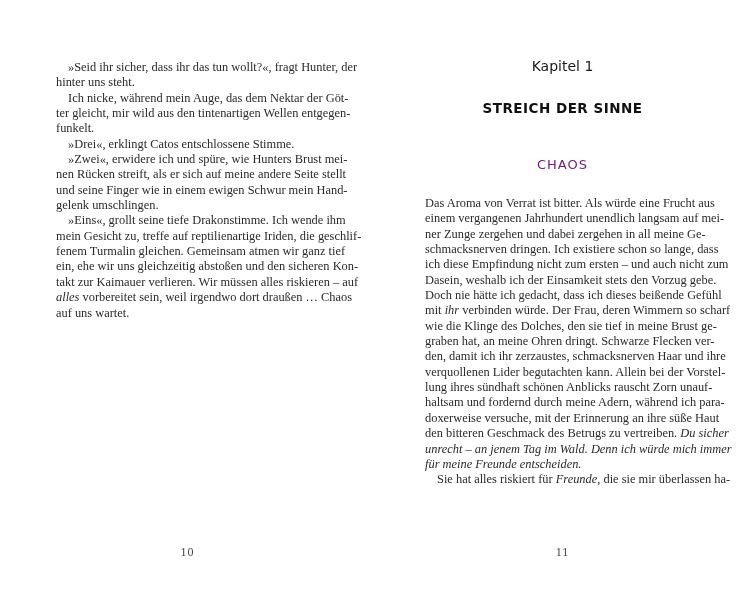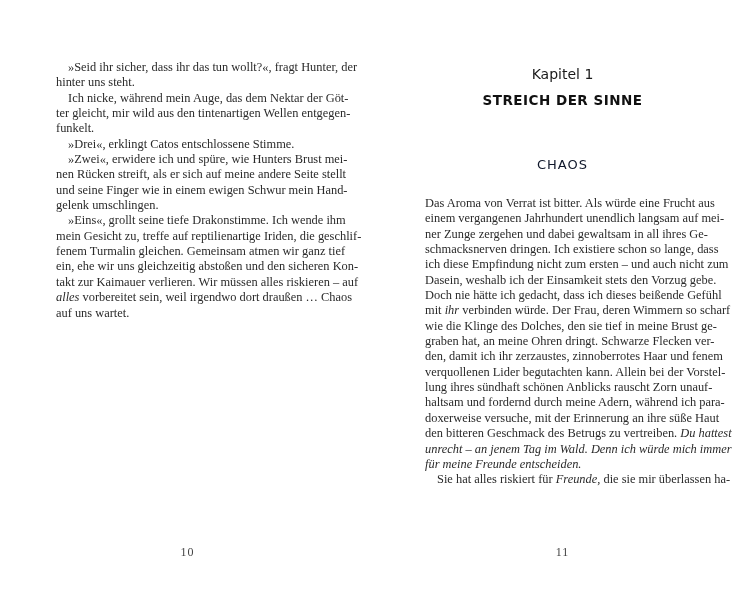--- a/index.html
+++ b/index.html
@@ -9,27 +9,27 @@
     .page-left { left: 0; width: 375px; }
     .page-right { left: 375px; width: 375px; }
     .text-block { position: absolute; font-size: 12.4px; line-height: 15.35px;
                   text-align: justify; hyphens: manual; }
     .left-text { left: 56px; top: 60px; width: 270px; }
     .right-text { left: 50px; top: 196px; width: 271px; }
     .ln { display: block; text-align: justify; text-align-last: justify; white-space: nowrap; overflow: visible; }
     .ln.last { text-align-last: left; }
     .ln.indent { padding-left: 12px; }
     em { font-style: italic; margin-top: 32px; }
-    .chapter-label { position: absolute; top: 66px; left: 0; width: 375px; text-align: center;
+    .chapter-label { position: absolute; top: 58px; left: 0; width: 375px; text-align: center;
                      font-family: "DejaVu Sans", sans-serif; font-size: 14px; color: #1a1a1a; }
-    .chapter-title { position: absolute; top: 92px; left: 0; width: 375px; text-align: center;
+    .chapter-title { position: absolute; top: 100px; left: 0; width: 375px; text-align: center;
                      font-family: "DejaVu Sans", sans-serif; font-size: 13.5px; font-weight: bold;
                      letter-spacing: 0.5px; color: #111; }
     .section-title { position: absolute; top: 157px; left: 0; width: 375px; text-align: center;
-                     font-family: "DejaVu Sans", sans-serif; font-size: 13px; letter-spacing: 1px; color: #0f172a; }
+                     font-family: "DejaVu Sans", sans-serif; font-size: 13px; letter-spacing: 1px; color: #701a75; }
     .page-number { position: absolute; top: 545px; width: 375px; text-align: center;
                    font-size: 12px; color: #444; letter-spacing: 1px; }
   </style>
 </head>
 <body>
 
 <div class="page page-left">
   <div class="text-block left-text" id="left-body">
       <span class="ln indent">»Seid ihr sicher, dass ihr das tun wollt?«, fragt Hunter, der</span>
       <span class="ln last">hinter uns steht.</span>
@@ -52,32 +52,32 @@
   <div class="page-number" style="left:0;">10</div>
 </div>
 
 <div class="page page-right">
   <div class="chapter-label">Kapitel 1</div>
   <div class="chapter-title">STREICH DER SINNE</div>
   <div class="section-title">CHAOS</div>
   <div class="text-block right-text" id="right-body">
       <span class="ln">Das Aroma von Verrat ist bitter. Als würde eine Frucht aus</span>
       <span class="ln">einem vergangenen Jahrhundert unendlich langsam auf mei-</span>
-      <span class="ln">ner Zunge zergehen und dabei gewaltsam in all ihres Ge-</span>
+      <span class="ln">ner Zunge zergehen und dabei zergehen in all meine Ge-</span>
       <span class="ln">schmacksnerven dringen. Ich existiere schon so lange, dass</span>
       <span class="ln">ich diese Empfindung nicht zum ersten – und auch nicht zum</span>
       <span class="ln">Dasein, weshalb ich der Einsamkeit stets den Vorzug gebe.</span>
       <span class="ln">Doch nie hätte ich gedacht, dass ich dieses beißende Gefühl</span>
       <span class="ln">mit <em>ihr</em> verbinden würde. Der Frau, deren Wimmern so scharf</span>
       <span class="ln">wie die Klinge des Dolches, den sie tief in meine Brust ge-</span>
       <span class="ln">graben hat, an meine Ohren dringt. Schwarze Flecken ver-</span>
-      <span class="ln">den, damit ich ihr zerzaustes, zinnoberrotes Haar und fenem</span>
+      <span class="ln">den, damit ich ihr zerzaustes, schmacksnerven Haar und ihre</span>
       <span class="ln">verquollenen Lider begutachten kann. Allein bei der Vorstel-</span>
       <span class="ln">lung ihres sündhaft schönen Anblicks rauscht Zorn unauf-</span>
       <span class="ln">haltsam und fordernd durch meine Adern, während ich para-</span>
       <span class="ln">doxerweise versuche, mit der Erinnerung an ihre süße Haut</span>
-      <span class="ln">den bitteren Geschmack des Betrugs zu vertreiben. <em>Du hattest</em></span>
+      <span class="ln">den bitteren Geschmack des Betrugs zu vertreiben. <em>Du sicher</em></span>
       <span class="ln"><em>unrecht – an jenem Tag im Wald. Denn ich würde mich immer</em></span>
       <span class="ln last"><em>für meine Freunde entscheiden.</em></span>
       <span class="ln indent">Sie hat alles riskiert für <em>Freunde</em>, die sie mir überlassen ha-</span>
     </div>
   <div class="page-number" style="left:0;">11</div>
 </div>
 
 </body></html>

